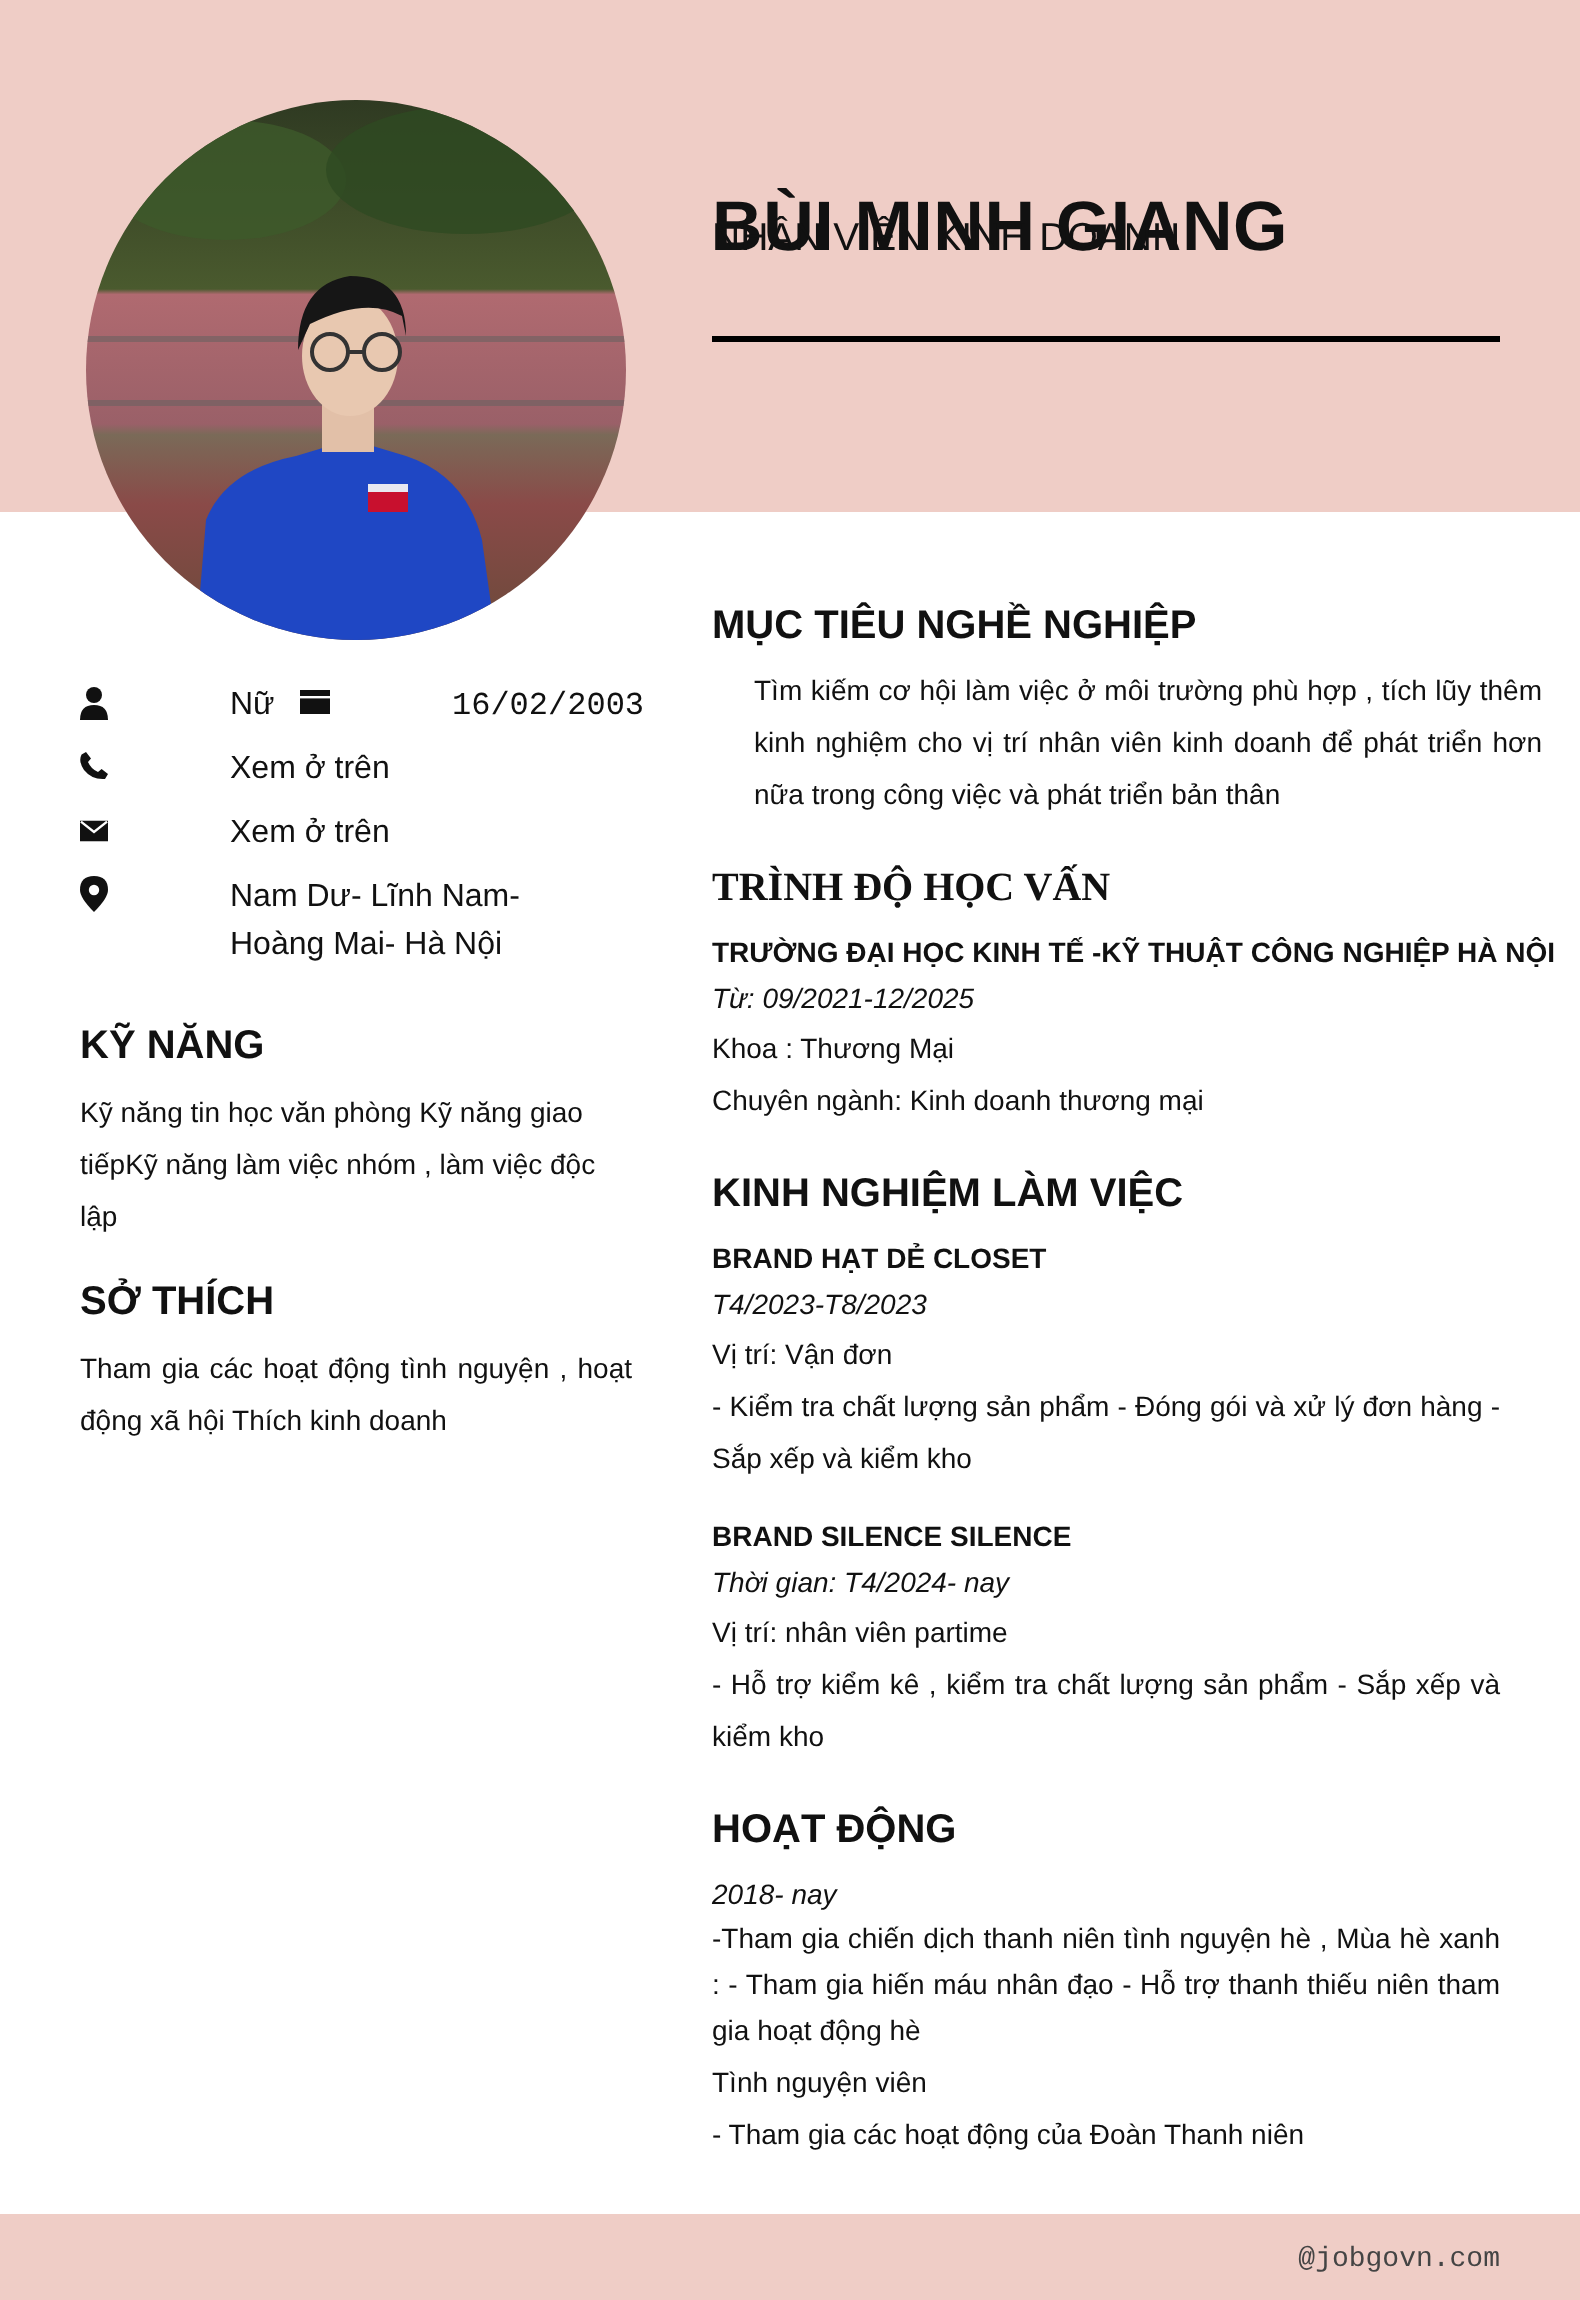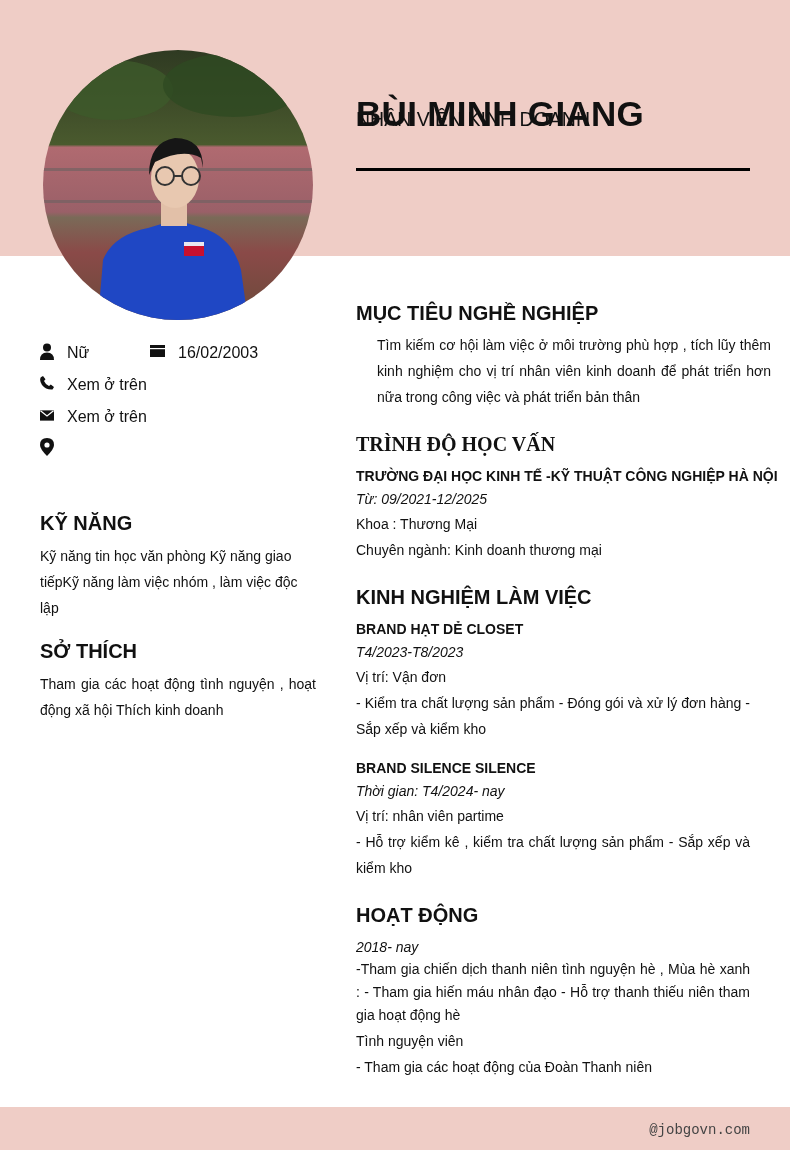--- a/index.html
+++ b/index.html
@@ -10,21 +10,21 @@
     .footer-band { position: absolute; left: 0; top: 1107px; width: 790px; height: 43px; background: #efcdc6; }
     .footer-text { position: absolute; right: 40px; top: 1122px; font-family: "Liberation Mono", "DejaVu Sans Mono", monospace; font-size: 14px; color: #444; }
 
     .avatar { position: absolute; left: 43px; top: 50px; width: 270px; height: 270px; border-radius: 50%; overflow: hidden; }
     .avatar svg { display: block; }
 
     .name { position: absolute; left: 356px; top: 50px; font-size: 35px; font-weight: bold; letter-spacing: 0.3px; color: #111; margin-top: 44px; }
     .job-title { position: absolute; left: 356px; top: 108px; font-size: 19.5px; color: #111; }
     .header-rule { position: absolute; left: 356px; top: 168px; width: 394px; height: 3px; background: #000; }
 
-    .contact { position: absolute; left: 40px; font-size: 16px; color: #111; display: flex; align-items: flex-start; }
+    .contact { position: absolute; left: 40px; font-size: 16px; color: #111; display: flex; align-items: flex-start; gap: 48px; }
     .contact .ic { width: 14px; height: 18px; margin-right: 13px; display: flex; align-items: center; justify-content: center; margin-top: 1px; }
     .contact .txt { line-height: 24px; }
 
     .sec-title { position: absolute; font-size: 20px; font-weight: bold; color: #111; }
     .para { position: absolute; font-size: 14px; line-height: 26px; color: #111; text-align: justify; }
     .sub-title { position: absolute; font-size: 14px; font-weight: bold; color: #111; }
     .italic { position: absolute; font-size: 14px; font-style: italic; color: #111; }
     .line { position: absolute; font-size: 14px; color: #111; }
   </style>
 </head>
@@ -68,21 +68,21 @@
 
 <div class="contact" style="top:341px;">
   <span class="ic">
     <svg width="14" height="17" viewBox="0 0 14 17">
         <circle cx="7" cy="4.5" r="4" fill="#111"></circle>
         <path d="M0 17 Q0 9.5 7 9.5 Q14 9.5 14 17 Z" fill="#111"></path>
       </svg>
   </span>
   <span class="txt">Nữ</span>
 </div>
-<div class="contact" style="top:341px; left:150px;">
+<div class="contact" style="top:341px; left:150px;font-family:Liberation Mono, monospace;">
   <span class="ic" style="width:15px;">
     <svg width="15" height="12" viewBox="0 0 15 12">
         <rect x="0" y="0" width="15" height="12" fill="#111"></rect>
         <rect x="0" y="3" width="15" height="1.2" fill="#fff"></rect>
       </svg>
   </span>
   <span class="txt">16/02/2003</span>
 </div>
 <div class="contact" style="top:373px;">
   <span class="ic">
@@ -101,20 +101,21 @@
   </span>
   <span class="txt">Xem ở trên</span>
 </div>
 <div class="contact" style="top:437px; width:270px;">
   <span class="ic">
     <svg width="14" height="18" viewBox="0 0 14 18">
         <path d="M7 0 Q14 0 14 7 Q14 11 7 18 Q0 11 0 7 Q0 0 7 0 Z" fill="#111"></path>
         <circle cx="7" cy="7" r="2.6" fill="#fff"></circle>
       </svg>
   </span>
+  <span class="txt">Nam Dư- Lĩnh Nam- Hoàng Mai- Hà Nội</span>
 </div>
 
 <div class="sec-title" style="left:40px; top:512px;text-align:center;">KỸ NĂNG</div>
 <div class="para" style="left:40px; top:543px; width:260px; text-align:left;">Kỹ năng tin học văn phòng Kỹ năng giao tiếpKỹ năng làm việc nhóm , làm việc độc lập</div>
 
 <div class="sec-title" style="left:40px; top:640px;">SỞ THÍCH</div>
 <div class="para" style="left:40px; top:671px; width:276px;">Tham gia các hoạt động tình nguyện , hoạt động xã hội Thích kinh doanh</div>
 
 <div class="sec-title" style="left:356px; top:302px;">MỤC TIÊU NGHỀ NGHIỆP</div>
 <div class="para" style="left:356px; top:332px; width:394px;margin-left:21px;">Tìm kiếm cơ hội làm việc ở môi trường phù hợp , tích lũy thêm kinh nghiệm cho vị trí nhân viên kinh doanh để phát triển hơn nữa trong công việc và phát triển bản thân</div>

